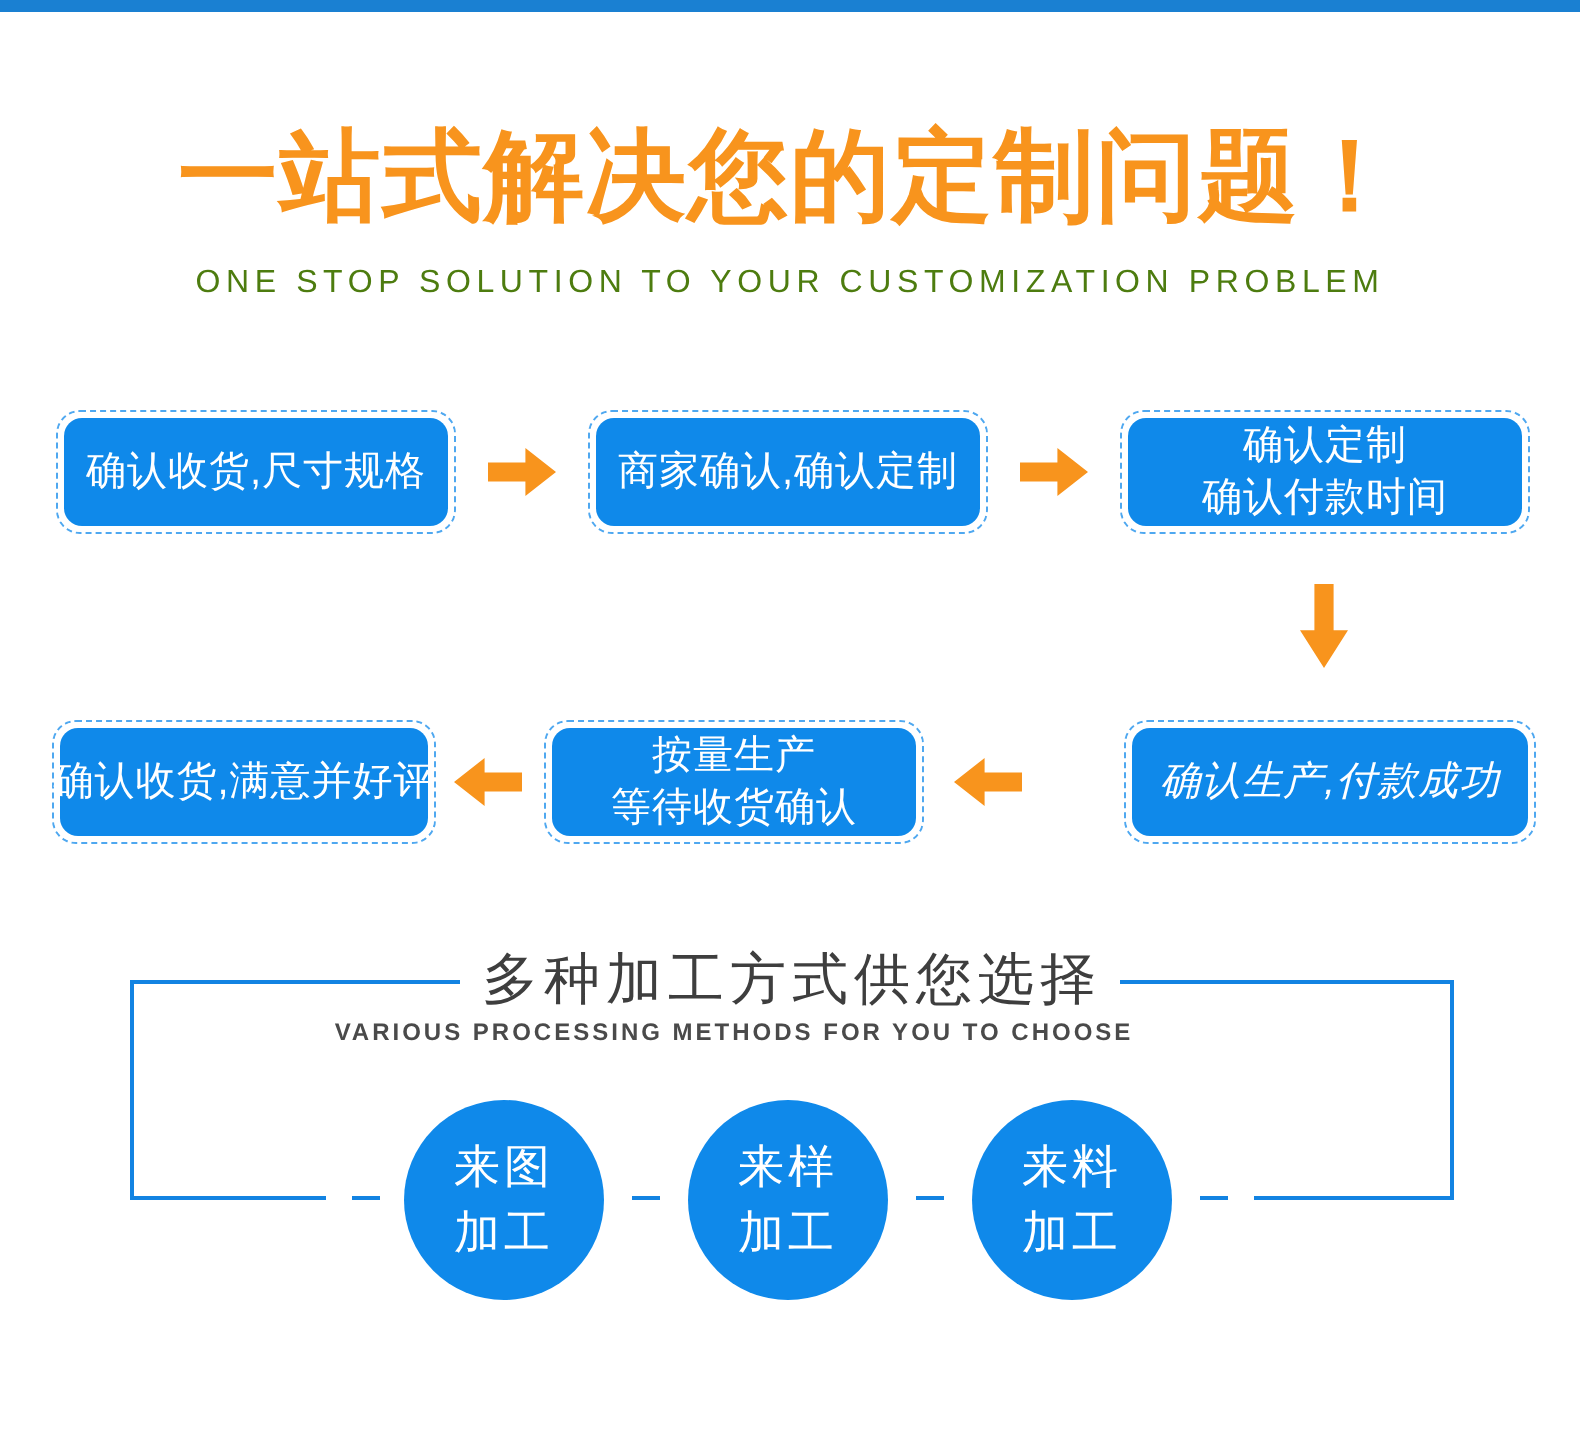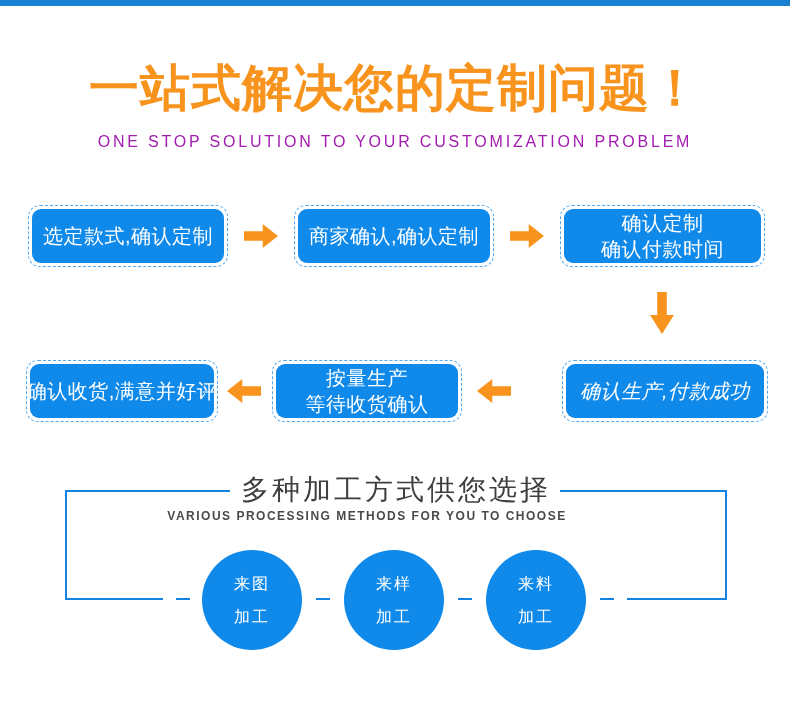--- a/index.html
+++ b/index.html
@@ -10,21 +10,21 @@
   }
   .top-bar { position:absolute; left:0; top:0; width:790px; height:6px; background:#1a80d2; }
 
   .main-title {
     position:absolute; left:0; top:58px; width:790px; text-align:center;
     font-size:50px; line-height:60px; font-weight:bold; color:#f8941d;
     letter-spacing:1px; white-space:nowrap;
   }
   .main-subtitle {
     position:absolute; left:0; top:133px; width:790px; text-align:center;
-    font-size:16px; color:#a21caf; letter-spacing:2.8px; font-weight:500;
+    font-size:16px; color:#4d7c0f; letter-spacing:2.8px; font-weight:500;
     white-space:nowrap;
   }
 
   
   .flow-row1 {
     position:absolute; top:205px; left:28px; width:737px; height:62px;
     display:flex; align-items:center; justify-content:space-between;
   }
   .flow-row2 { position:absolute; top:360px; left:26px; width:742px; height:62px; }
   .flow-row2 > * { position:absolute; }
@@ -78,36 +78,36 @@
   }
   .m-subtitle {
     position:absolute; top:19px; left:0; width:604px; text-align:center;
     font-size:12px; font-weight:bold; color:#4a4a4a; letter-spacing:1.5px;
     white-space:nowrap;
   }
   .m-circle {
     position:absolute; top:60px; width:100px; height:100px; border-radius:50%;
     background:#0f89ea; color:#ffffff;
     display:flex; flex-direction:column; align-items:center; justify-content:center;
-    font-size:16px; line-height:33px; letter-spacing:2px; white-space:nowrap;
+    font-size:23px; line-height:33px; letter-spacing:2px; white-space:nowrap;
   }
   .mc1{left:137px} .mc2{left:279px} .mc3{left:421px}
 </style>
 </head>
 <body>
 
 <div class="top-bar"></div>
 
 <div class="main-title">一站式解决您的定制问题！</div>
 <div class="main-subtitle">ONE STOP SOLUTION TO YOUR CUSTOMIZATION PROBLEM</div>
 
 <div class="flow-row1">
   <div class="pbox w200">
     <div class="pbox-inner">
-      <div>选定款式,确认定制</div>
+      <div>确认收货,尺寸规格</div>
       <div></div>
     </div>
   </div>
   <div class="arrow-right"></div>
   <div class="pbox w200">
     <div class="pbox-inner">
       <div>商家确认,确认定制</div>
       <div></div>
     </div>
   </div>

